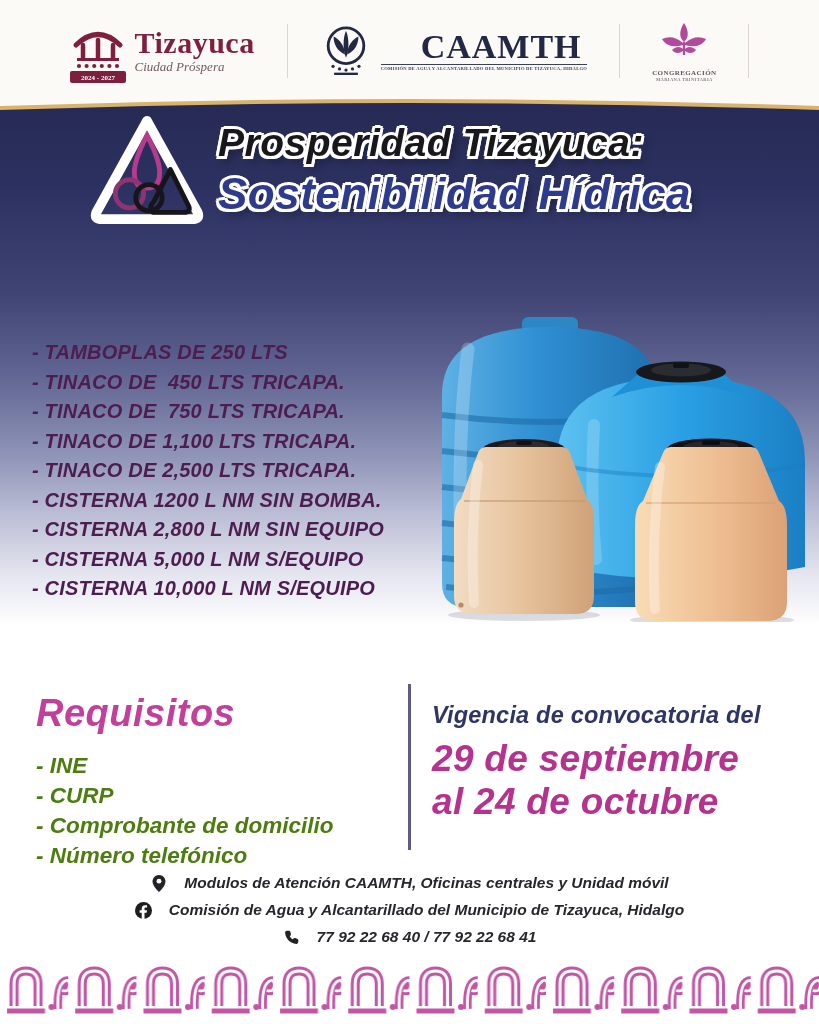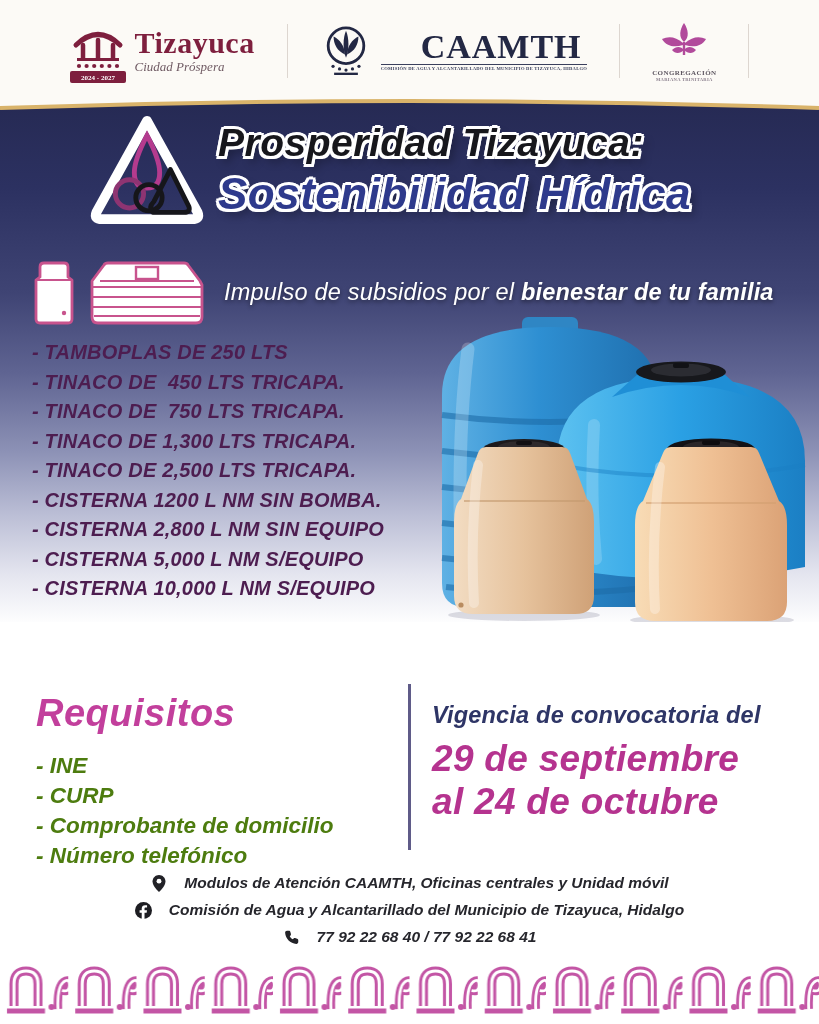--- a/index.html
+++ b/index.html
@@ -152,44 +152,26 @@
         <circle cx="42" cy="82" r="14.5" fill="none" stroke="#8e3472" stroke-width="5"></circle>
         <circle cx="62" cy="86" r="13.5" fill="none" stroke="#16161a" stroke-width="5"></circle>
         <path d="M84,57 L103,95 Q105,101 98,101 L66,101 Q61,96 67,90 Z" fill="none" stroke="#16161a" stroke-width="5" stroke-linejoin="round"></path>
       </svg>
       <div class="titles">
         <div class="title-1">Prosperidad Tizayuca:</div>
         <div class="title-2">Sostenibilidad Hídrica</div>
       </div>
     </div>
 
-    <div class="subtitle-row">
-      <svg class="tanks-icons-svg" viewBox="0 0 182 74" aria-hidden="true">
-
-        <g>
-          <path d="M14,22 L14,12 Q14,8 18,8 L38,8 Q42,8 42,12 L42,22 L46,25 L46,64 Q46,68 42,68 L14,68 Q10,68 10,64 L10,25 Z" fill="#ffffff" stroke="#c8538d" stroke-width="2.8" stroke-linejoin="round"></path>
-          <path d="M10,25 H46" stroke="#c8538d" stroke-width="2.2"></path>
-          <circle cx="38" cy="58" r="2.2" fill="#c8538d"></circle>
-        </g>
-
-        <g>
-          <path d="M66,26 L78,10 Q79,8 82,8 L158,8 Q161,8 162,10 L174,26 L176,30 L176,62 Q176,68 170,68 L72,68 Q66,68 66,62 Z" fill="#ffffff" stroke="#c8538d" stroke-width="2.8" stroke-linejoin="round"></path>
-          <rect x="110" y="12" width="22" height="12" fill="none" stroke="#c8538d" stroke-width="2.4"></rect>
-          <path d="M66,32 H176 M66,42 H176 M66,52 H176 M68,61 H174" fill="none" stroke="#c8538d" stroke-width="2.2"></path>
-          <path d="M74,26 H168" fill="none" stroke="#c8538d" stroke-width="2"></path>
-        </g>
-      </svg>
-      <div class="subtitle-text"><span>Impulso de subsidios por el </span><b>bienestar de tu familia</b></div>
-    </div>
 
     <ul class="products">
       <li>- TAMBOPLAS DE 250 LTS</li>
       <li>- TINACO DE  450 LTS TRICAPA.</li>
       <li>- TINACO DE  750 LTS TRICAPA.</li>
-      <li>- TINACO DE 1,300 LTS TRICAPA.</li>
+      <li>- TINACO DE 1,100 LTS TRICAPA.</li>
       <li>- TINACO DE 2,500 LTS TRICAPA.</li>
       <li>- CISTERNA 1200 L NM SIN BOMBA.</li>
       <li>- CISTERNA 2,800 L NM SIN EQUIPO</li>
       <li>- CISTERNA 5,000 L NM S/EQUIPO</li>
       <li>- CISTERNA 10,000 L NM S/EQUIPO</li>
     </ul>
 
     <svg class="tanks-svg" viewBox="0 0 425 307" aria-hidden="true">
       <defs>
         <linearGradient id="gB1" x1="0" y1="0" x2="1" y2="0">

